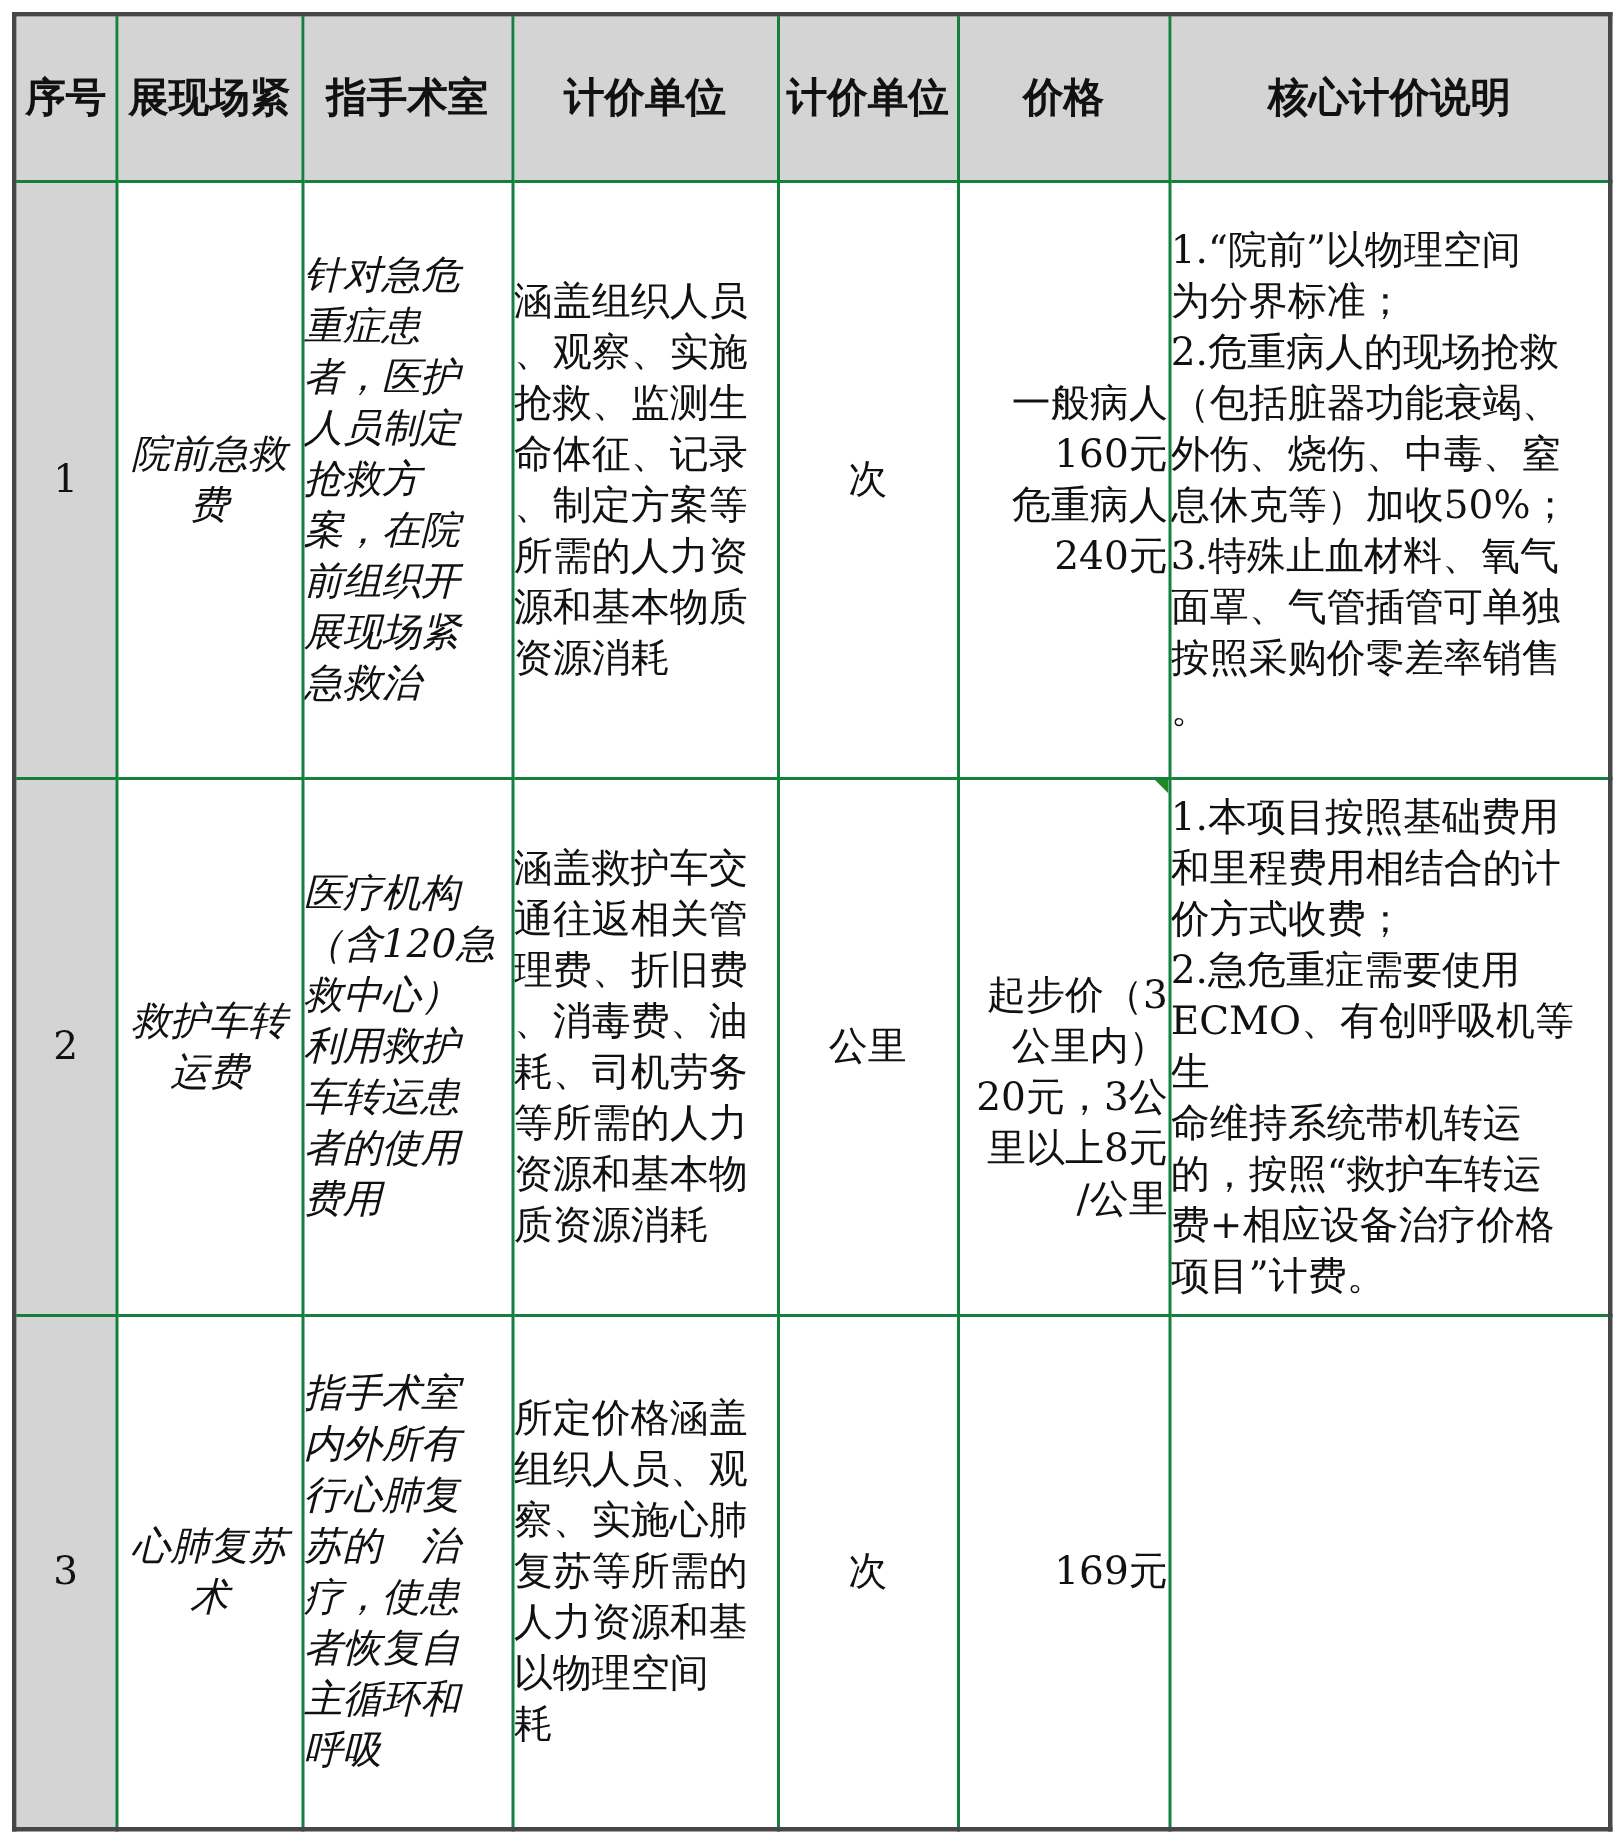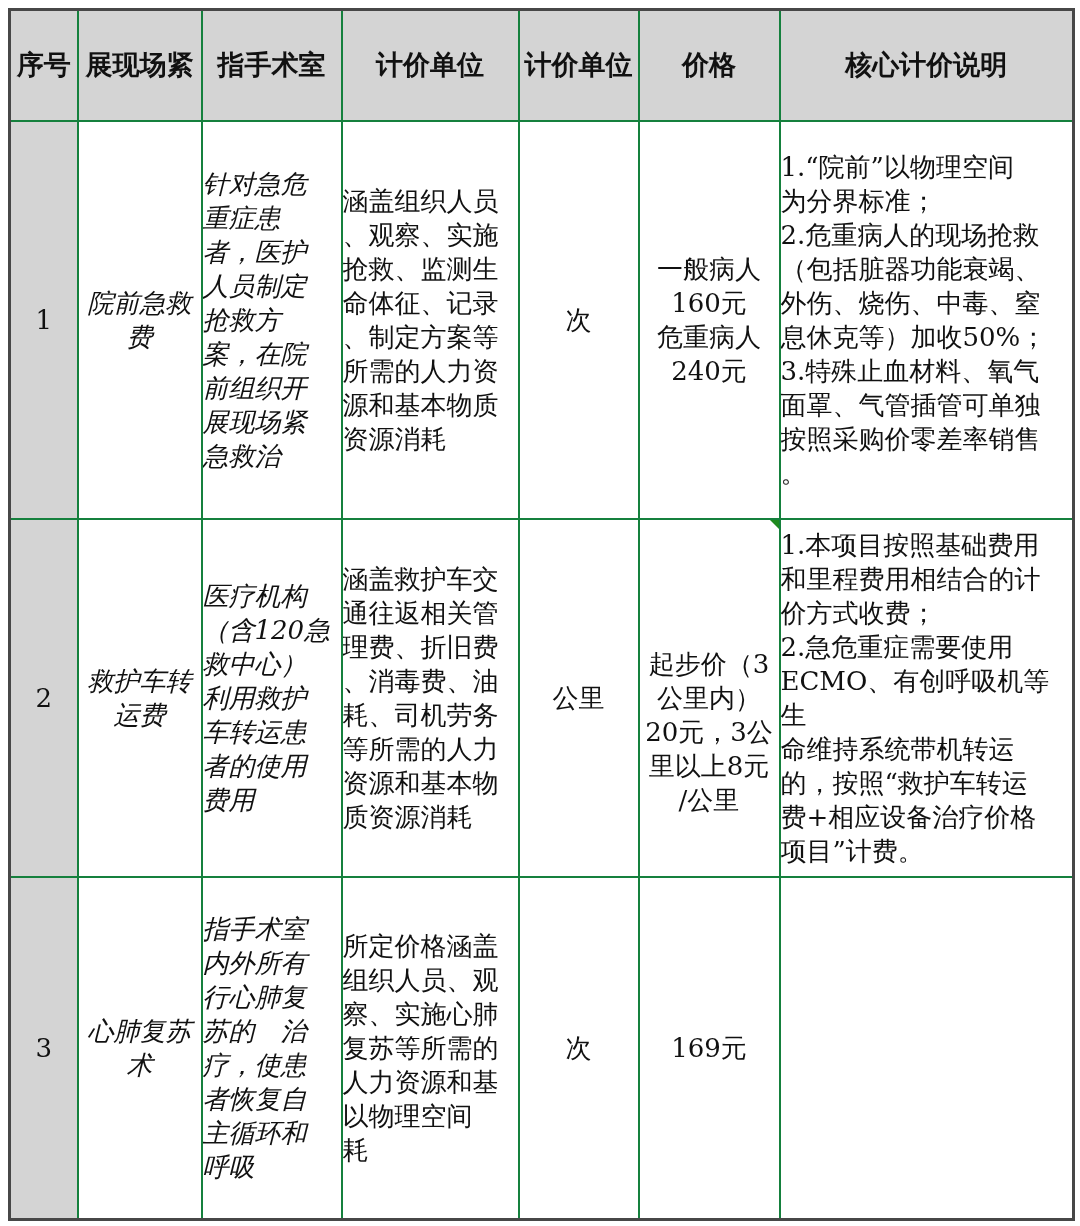--- a/index.html
+++ b/index.html
@@ -60,21 +60,21 @@
   tr.row-3 { height: 343px; }
 
   td.cell-no {
     background: #d4d4d4;
     text-align: center;
   }
   td.cell-name  { text-align: center; padding: 0 4px; font-style: italic; }
   td.cell-output { text-align: left; padding: 0 6px 0 12px; font-style: italic; }
   td.cell-comp   { text-align: left; padding: 0 4px 0 10px; }
   td.cell-unit   { text-align: center; }
-  td.cell-price  { text-align: center; padding: 0 4px; position: relative; }
+  td.cell-price  { text-align: right; padding: 0 4px; position: relative; }
   td.cell-notes  { text-align: left; padding: 0 6px 0 10px; position: relative; }
 
   .flag-triangle {
     position: absolute;
     top: 0;
     right: 0;
     width: 0;
     height: 0;
     border-top: 9px solid #1f8a1f;
     border-left: 9px solid transparent;

